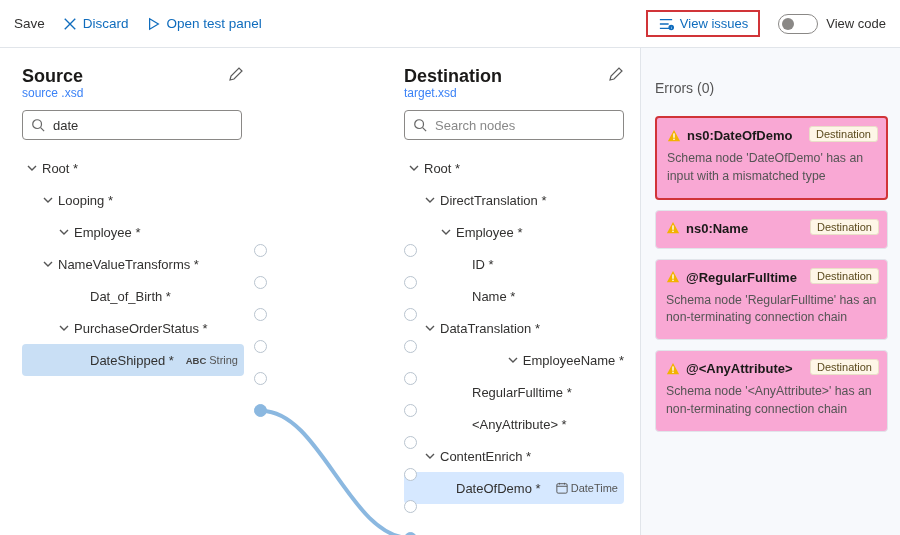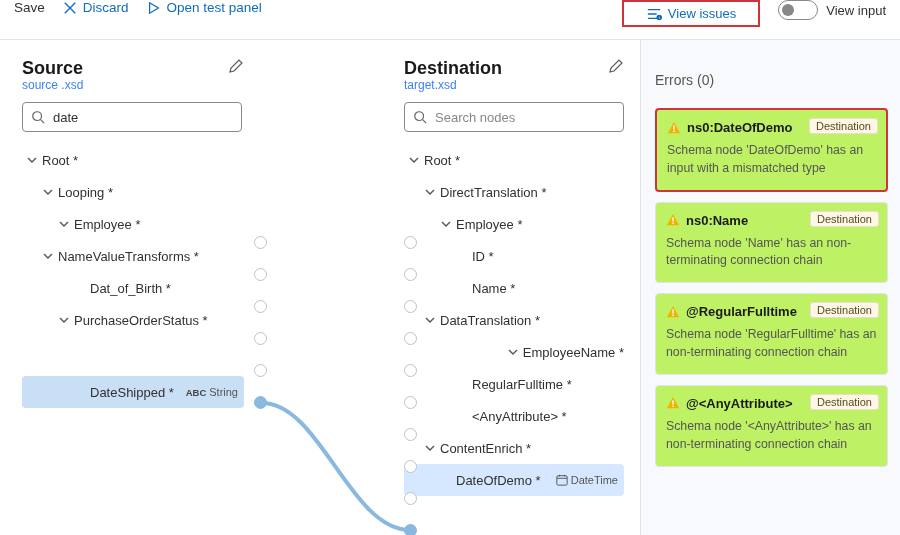--- a/index.html
+++ b/index.html
@@ -11,26 +11,26 @@
     --muted:#666;
     --light:#f7f9fc;
     --border:#e1e5ea;
     --badge-bg:#fef6e7;
     --badge-bd:#e9dfc8;
     --conn:#8bb8e0;
   }
   *{box-sizing:border-box;font-family:"Segoe UI",Arial,sans-serif;}
   body{margin:0;background:#fff;color:var(--text);font-size:13px;width:900px;height:535px;overflow:hidden;position:relative;}
   
-  .toolbar{display:flex;align-items:flex-start;height:40px;padding:0 14px;border-bottom:1px solid var(--border);gap:18px;}
+  .toolbar{display:flex;align-items:center;height:48px;padding:0 14px;border-bottom:1px solid var(--border);gap:18px;}
   .tb-left{display:flex;align-items:center;gap:18px;}
   .tb-btn{display:flex;align-items:center;gap:6px;cursor:pointer;color:var(--blue);font-size:13.5px;}
   .tb-btn.muted{color:var(--text);}
   .tb-spacer{flex:1;}
-  .view-issues-box{border:2px solid var(--red);padding:4px 22px;display:flex;align-items:center;gap:6px;color:var(--blue);cursor:pointer;}
+  .view-issues-box{border:2px solid var(--red);padding:4px 10px;display:flex;align-items:center;gap:6px;color:var(--blue);cursor:pointer;}
   .toggle{position:relative;width:40px;height:20px;border-radius:10px;background:#fff;border:1px solid #8a8886;display:inline-flex;align-items:center;}
   .toggle-knob{width:12px;height:12px;border-radius:50%;background:#8a8886;margin-left:3px;}
   .view-code{display:flex;align-items:center;gap:8px;color:var(--text);}
   
   .main{display:flex;height:calc(535px - 40px);}
   .left-pane{flex:1;position:relative;padding:18px 16px 0 22px;overflow:hidden;}
   .right-pane{width:260px;background:var(--light);border-left:1px solid var(--border);padding:14px 12px 0 14px;overflow:auto;}
   
   .panel{position:relative;}
   .panel-head{display:flex;align-items:flex-start;justify-content:space-between;}
@@ -60,21 +60,21 @@
   .col{width:240px;}
   .col.dest{width:230px;}
   
   .issues-head{display:flex;align-items:center;justify-content:space-between;}
   .issues-title{font-size:18px;font-weight:600;}
   .close-x{font-size:18px;color:#555;cursor:pointer;}
   .tabs{display:flex;gap:24px;margin-top:18px;font-size:14px;}
   .tab{color:#555;cursor:pointer;padding-bottom:8px;}
   .tab.active{color:var(--blue);border-bottom:2.5px solid var(--blue);font-weight:600;}
   .cards{margin-top:12px;display:flex;flex-direction:column;gap:10px;}
-  .card{background:#bef264;border:1px solid var(--border);border-radius:4px;padding:10px 10px 12px;position:relative;}
+  .card{background:#f9a8d4;border:1px solid var(--border);border-radius:4px;padding:10px 10px 12px;position:relative;}
   .card.hi{border:2px solid var(--red);}
   .card-top{display:flex;align-items:center;gap:6px;}
   .warn-ico{width:14px;height:14px;}
   .card-title{font-weight:600;font-size:13px;color:#1b1a19;}
   .badge{position:absolute;top:8px;right:8px;background:var(--badge-bg);border:1px solid var(--badge-bd);color:#5b4a1d;font-size:11px;padding:1px 6px;border-radius:3px;}
   .card-body{color:#555;font-size:12.3px;line-height:1.45;margin-top:7px;}
   
   svg.connector{position:absolute;left:0;top:0;pointer-events:none;}
 </style>
 </head>
@@ -104,21 +104,21 @@
         <path d="M2 3h14M2 8h10M2 13h14" stroke="#0f6cbd" stroke-width="1.6"></path>
         <circle cx="15" cy="12" r="3.2" fill="#0f6cbd"></circle>
         <text x="15" y="14" text-anchor="middle" font-size="5" fill="#fff">i</text>
       </svg>
     <span>View issues</span>
   </div>
   <div class="view-code">
     <span class="toggle">
         <span class="toggle-knob"></span>
       </span>
-    <span>View input</span>
+    <span>View code</span>
   </div>
 </div>
 
 <div class="main">
   <div class="left-pane">
     <div class="columns">
 
       <div class="col panel">
         <div class="panel-head">
           <div>
@@ -164,21 +164,21 @@
             <div class="node" style="padding-left: 52px;">
               <span class="chev"></span>
               <span>Dat_of_Birth *</span>
             </div>
             <div class="node" style="padding-left: 36px;">
               <span class="chev"><svg width="10" height="10" viewBox="0 0 10 10">
                   <path d="M1 3l4 4 4-4" stroke="#555" stroke-width="1.4" fill="none"></path>
                 </svg></span>
               <span>PurchaseOrderStatus *</span>
             </div>
-            <div class="node sel" style="padding-left: 52px; margin-top: 40px;">
+            <div class="node sel" style="padding-left: 52px;">
               <span class="chev"></span>
               <span>DateShipped *</span>
               <span class="type-badge"><span class="abc">ABC</span> String</span>
             </div>
           </div>
       </div>
 
       <div class="col dest panel">
         <div class="panel-head">
           <div>
@@ -308,21 +308,20 @@
         <div class="card">
           <div class="card-top">
             <svg class="warn-ico" viewBox="0 0 16 16">
               <path d="M8 1l7 13H1z" fill="#f2b200"></path>
               <rect x="7.2" y="5" width="1.6" height="5" fill="#fff"></rect>
               <rect x="7.2" y="11" width="1.6" height="1.6" fill="#fff"></rect>
             </svg>
             <span class="card-title">ns0:Name</span>
           </div>
           <span class="badge">Destination</span>
-          <div class="card-body">Schema node 'Name' has an non-terminating connection chain</div>
         </div>
         <div class="card">
           <div class="card-top">
             <svg class="warn-ico" viewBox="0 0 16 16">
               <path d="M8 1l7 13H1z" fill="#f2b200"></path>
               <rect x="7.2" y="5" width="1.6" height="5" fill="#fff"></rect>
               <rect x="7.2" y="11" width="1.6" height="1.6" fill="#fff"></rect>
             </svg>
             <span class="card-title">@RegularFulltime</span>
           </div>

